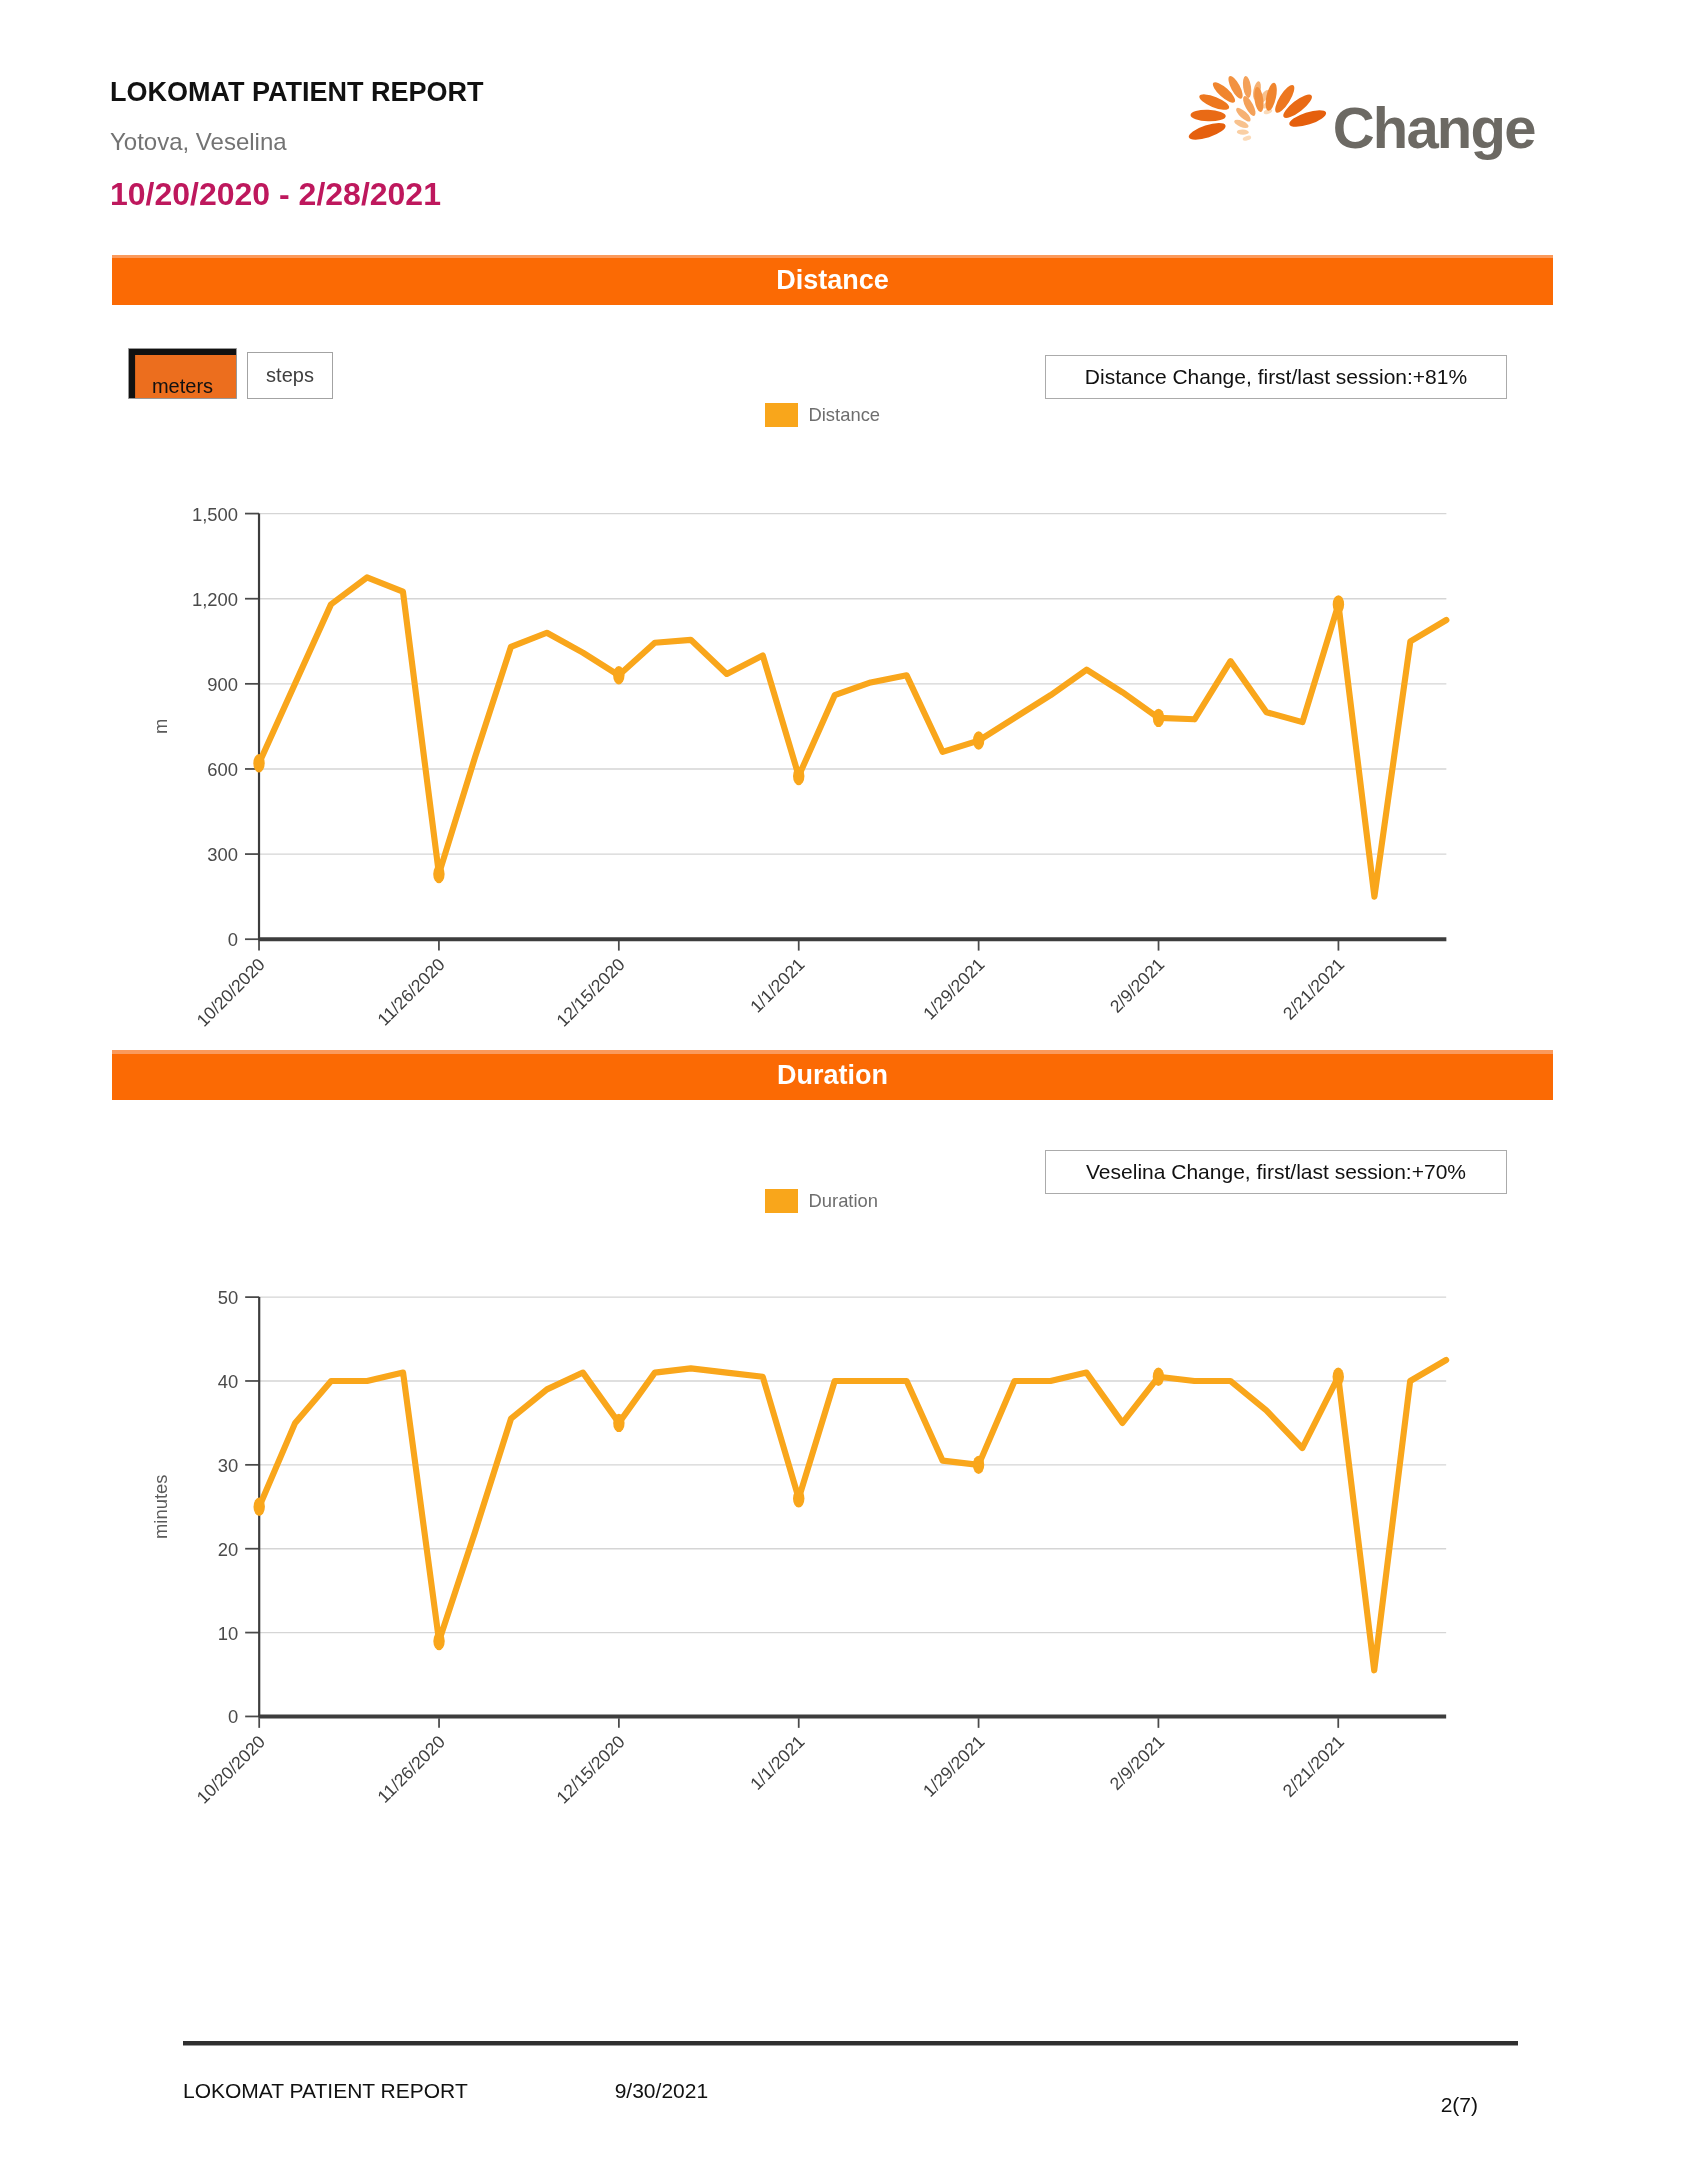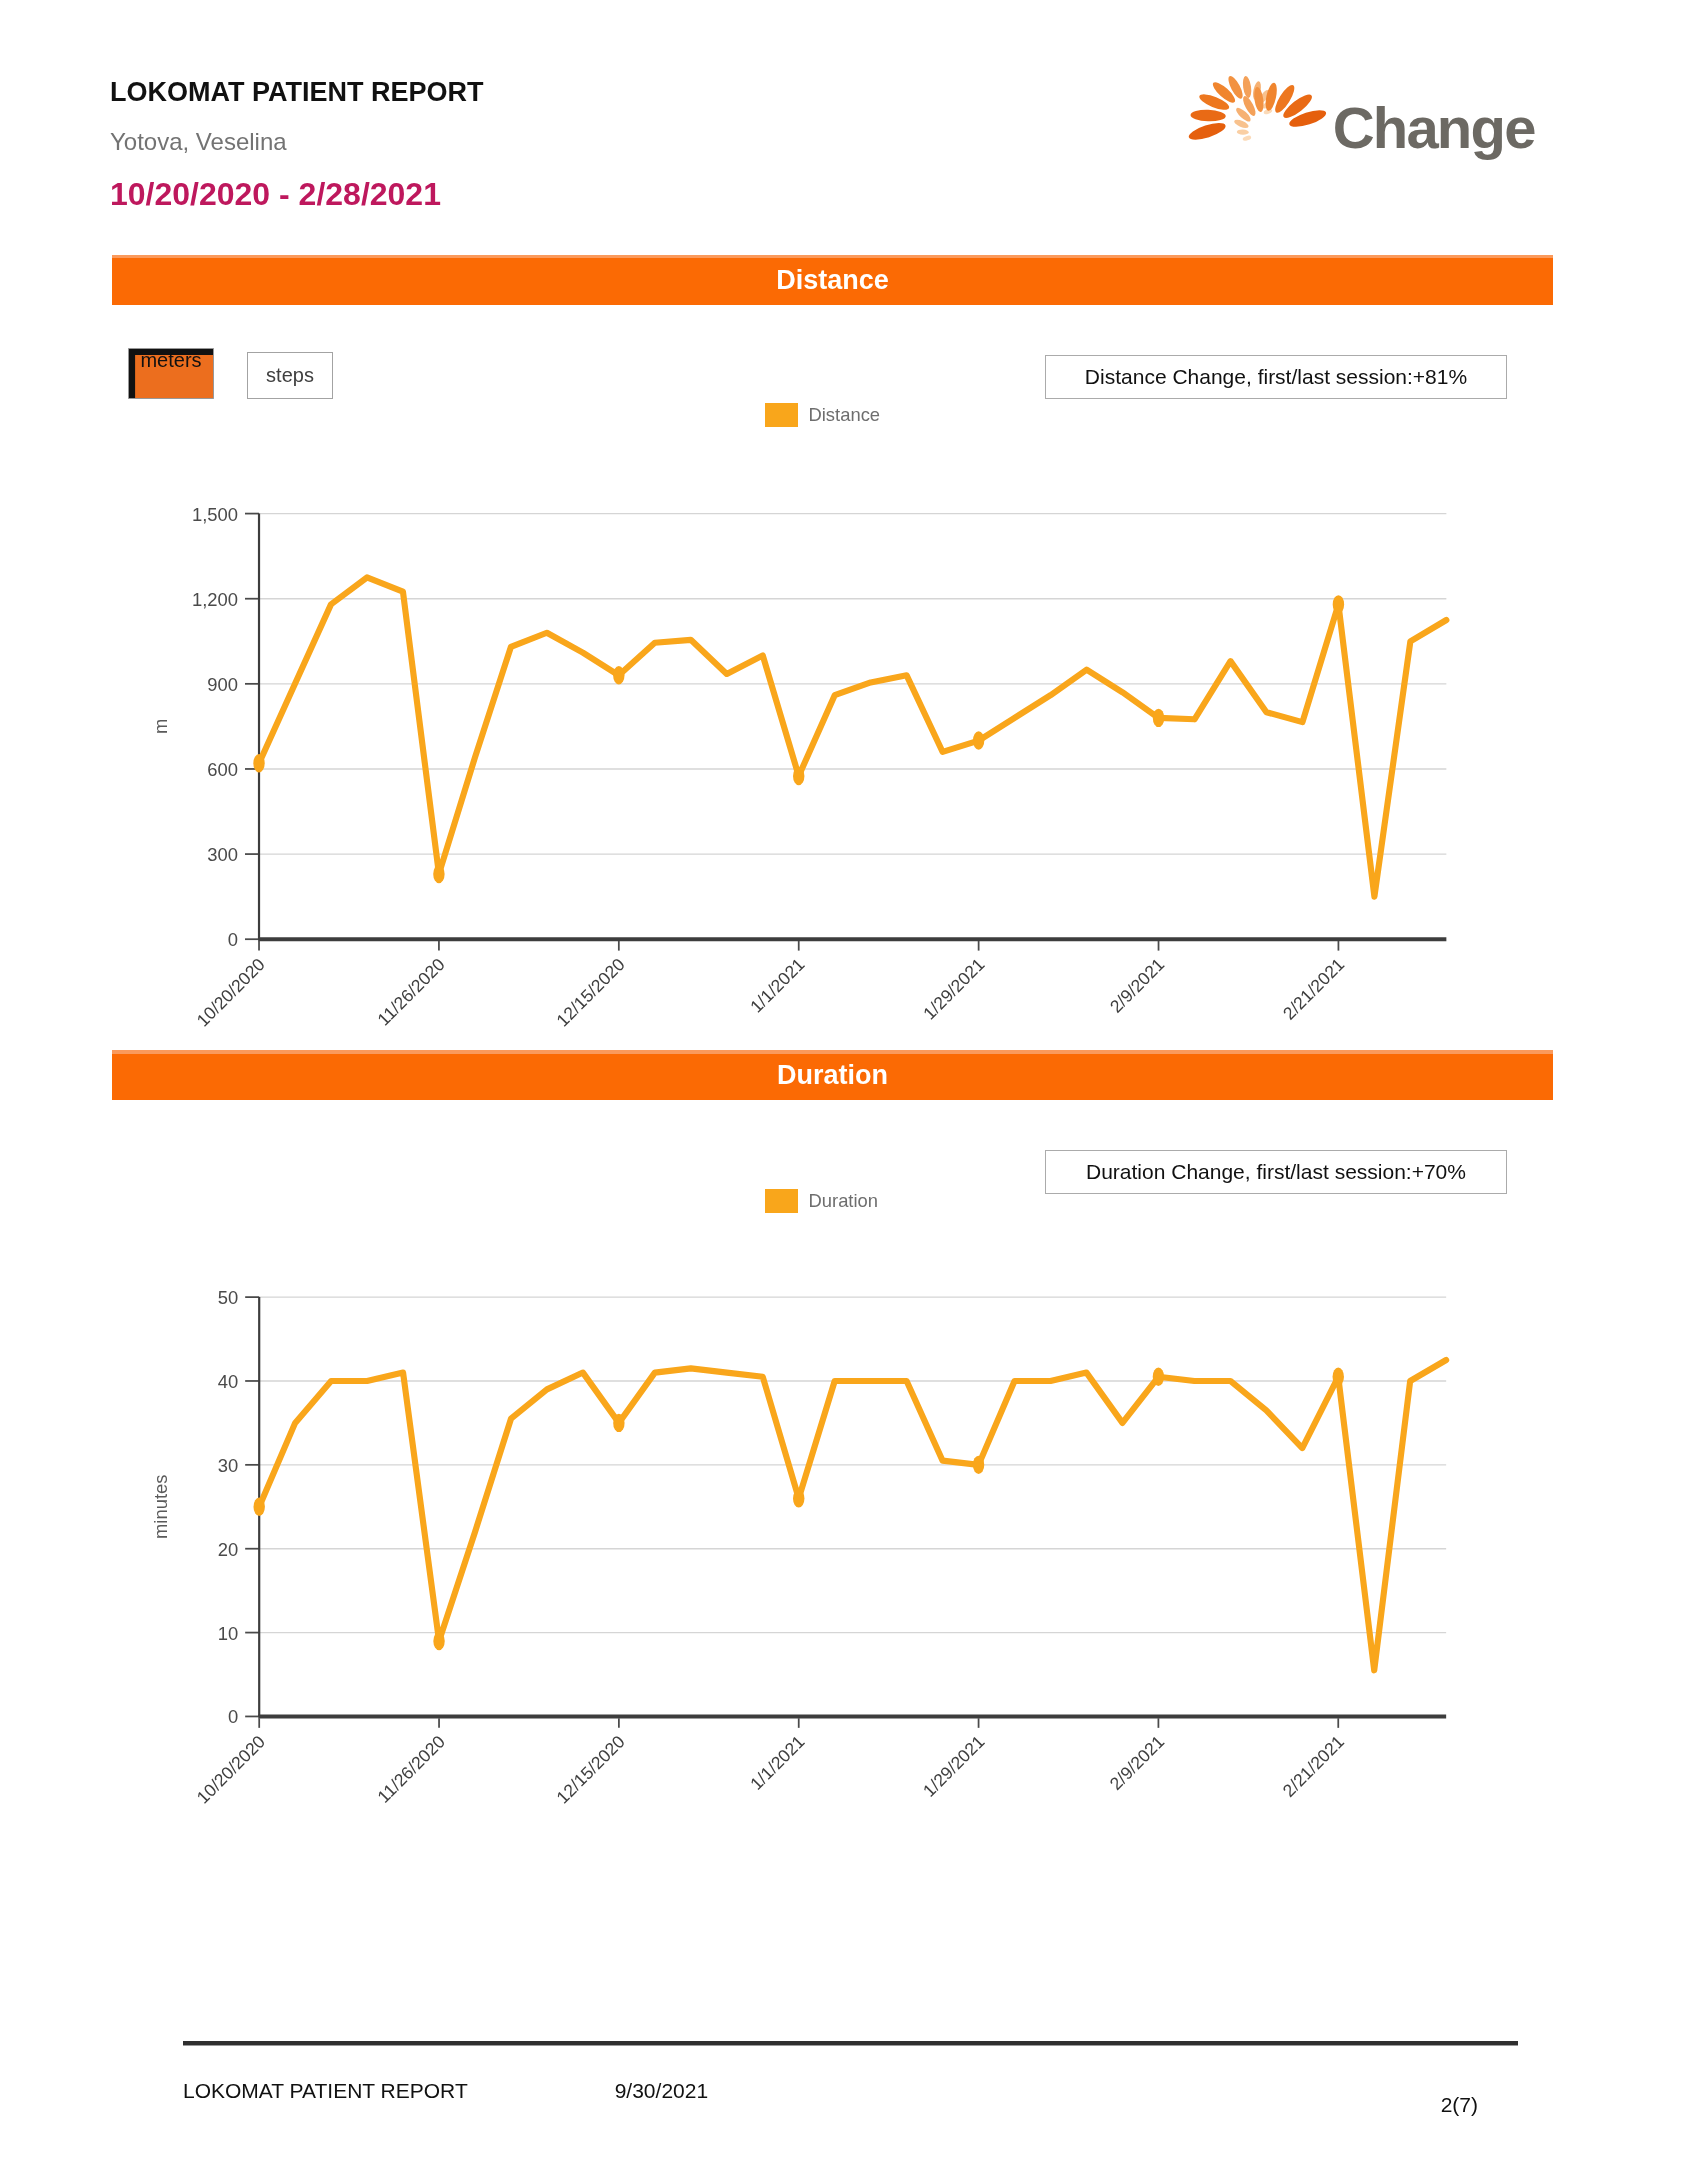--- a/index.html
+++ b/index.html
@@ -16,22 +16,22 @@
   .logo-word{font-size:58px;font-weight:bold;color:#6C6963;letter-spacing:-1.8px;margin-left:-5.3px;}
 
   
   .section-bar{left:112px;width:1441px;height:50px;display:flex;align-items:center;justify-content:center;
     background:linear-gradient(180deg,#fa9a5c 0,#fa9a5c 3.5px,#FB6A04 3.5px);}
   .section-bar .bar-label{color:#fff;font-size:27px;font-weight:bold;}
   .bar-distance{top:255px;}
   .bar-duration{top:1050px;}
 
   
-  .btn-meters{left:129px;top:349px;width:84px;height:49px;background:#EC6E1E;
-    box-shadow:inset 6.1px 6.1px 0 0 #111, 0 0 0 0.9px #8d8d8d;display:flex;align-items:flex-start;justify-content:center;
+  .btn-meters{left:129px;top:349px;width:107px;height:49px;background:#EC6E1E;
+    box-shadow:inset 6.1px 6.1px 0 0 #111, 0 0 0 0.9px #8d8d8d;display:flex;align-items:flex-end;justify-content:center;
     font-size:20px;color:#111;cursor:pointer;}
   .btn-steps{left:247px;top:352px;width:84px;height:45px;background:#fff;border:1.8px solid #a3a3a3;
     display:flex;align-items:center;justify-content:center;font-size:20px;color:#404040;cursor:pointer;}
 
   
   .change-box{left:1045px;width:460px;height:42px;border:1.8px solid #ABABAB;background:#fff;
     display:flex;align-items:center;justify-content:center;font-size:21px;color:#111;margin-top:28px;}
   .change-distance{top:327px;}
   .change-duration{top:1122px;}
 
@@ -150,21 +150,21 @@
     <ellipse cx="1180" cy="277.79999999999995" rx="6.5" ry="10.5" fill="#F9A61B"></ellipse>
     <ellipse cx="1385" cy="148.4666666666667" rx="6.5" ry="10.5" fill="#F9A61B"></ellipse>
     <text x="50" y="287.5" text-anchor="middle" font-size="21" fill="#5A5A5A" transform="rotate(-90 50 287.5)">m</text>
   </svg>
 
 <div class="abs section-bar bar-duration" style="background: linear-gradient(rgb(250, 154, 92) 0px, rgb(250, 154, 92) 3.5px, rgb(251, 106, 4) 3.5px);">
   <span class="bar-label">Duration</span>
 </div>
 
 <div class="abs change-box change-duration">
-  <span>Duration Change, first/last session:+70%</span>
+  <span>Veselina Change, first/last session:+70%</span>
 </div>
 
 <div class="abs legend legend-duration">
   <span class="legend-swatch" style="background: rgb(249, 166, 27);"></span>
   <span class="legend-label">Duration</span>
 </div>
 
 <svg id="duration-chart" class="abs chart-svg" viewBox="0 0 1560 660">
     <line x1="155" y1="430.4" x2="1508" y2="430.4" stroke="#D5D5D5" stroke-width="1.6"></line>
     <line x1="155" y1="334.79999999999995" x2="1508" y2="334.79999999999995" stroke="#D5D5D5" stroke-width="1.6"></line>

